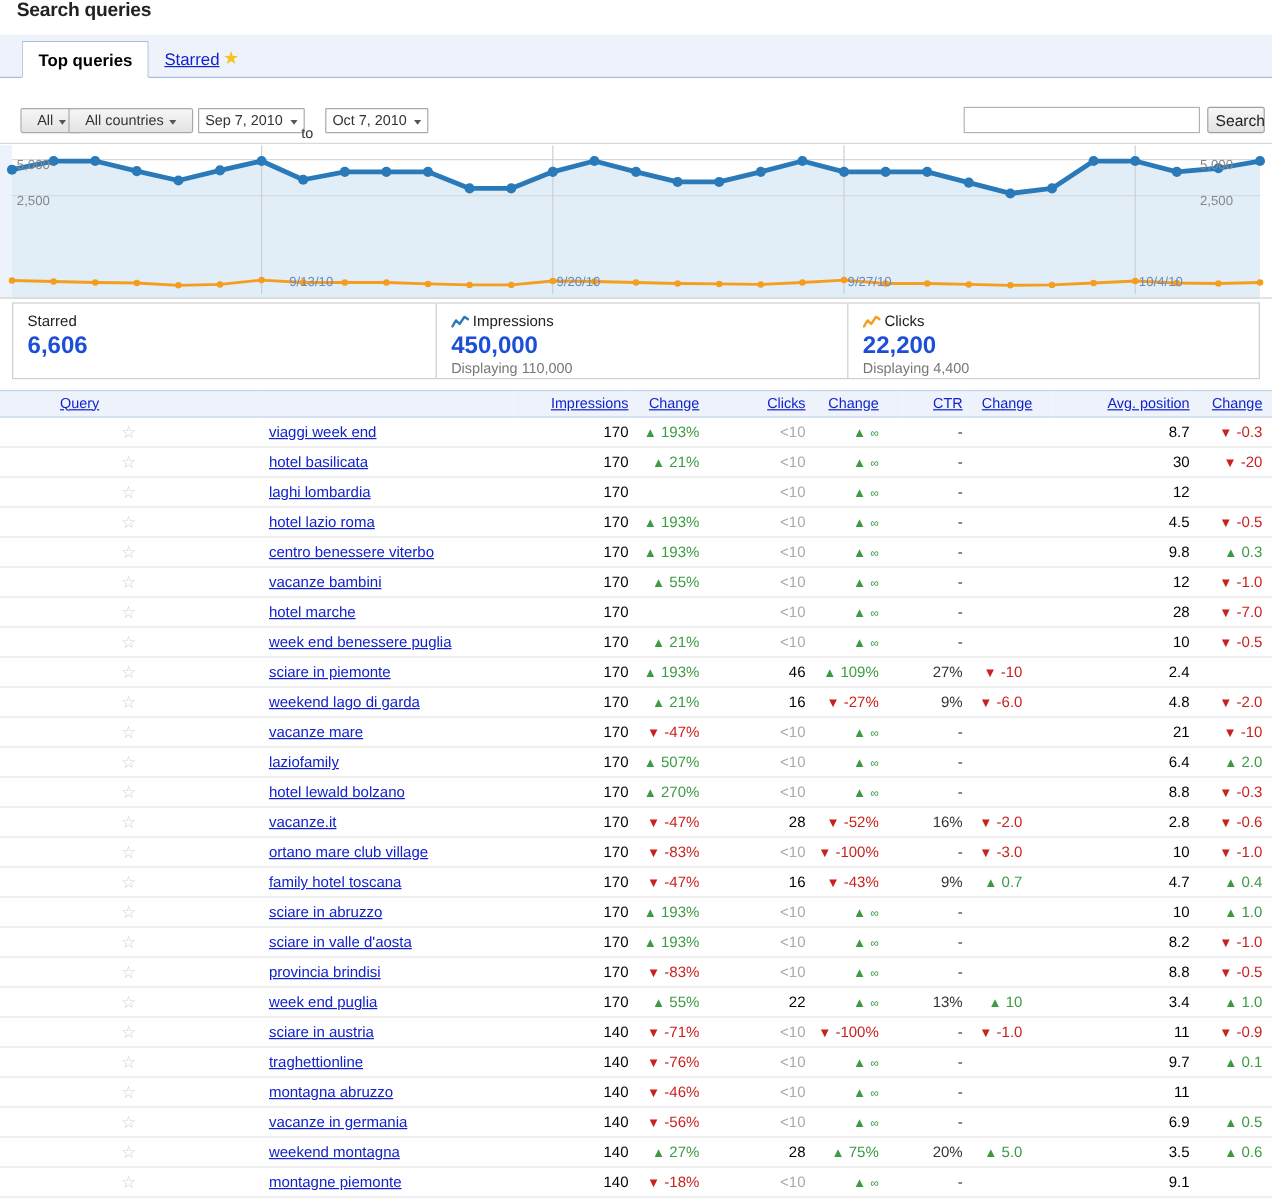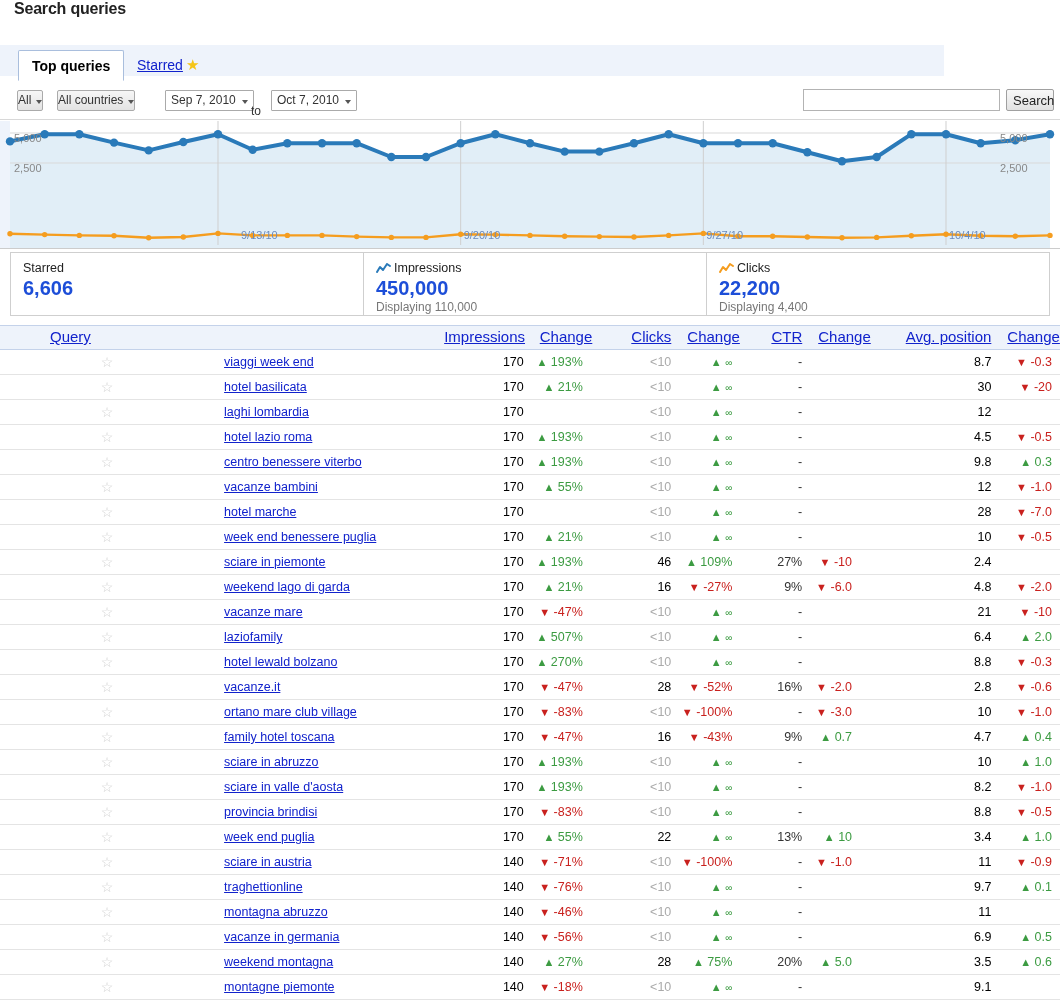--- a/index.html
+++ b/index.html
@@ -16,21 +16,21 @@
 
   
   .page-title {
     position: absolute; left: 14px; top: 0px;
     font-size: 16px; font-weight: bold; color: #222;
     letter-spacing: -0.2px;
   }
 
   
   .tabstrip {
-    position: absolute; left: 0px; top: 45px; width: 944px; height: 36px;
+    position: absolute; left: 0px; top: 29px; width: 1060px; height: 36px;
     background: #eef3fb;
     border-bottom: 1px solid #a9bedd;
     text-align: right;
   }
   .tab {
     position: absolute; top: 5px; height: 31px;
     padding: 6px 13px 0 13px;
     font-size: 14px;
     line-height: 18px;
     cursor: pointer;
@@ -63,21 +63,21 @@
   }
   .btn {
     position: absolute; top: 14px;
     height: 21px;
     background: linear-gradient(to bottom,#f6f6f6,#e3e3e3);
     border: 1px solid #aaa;
     border-radius: 2px;
     font-size: 12px;
     color: #333;
     line-height: 19px;
-    padding: 0 0;
+    padding: 0 13px;
     cursor: pointer;
     white-space: nowrap;
     display: inline-flex; align-items: center; gap: 5px;
   }
   .caret { display:inline-block; width:0;height:0;
     border-left:3.5px solid transparent;border-right:3.5px solid transparent;
     border-top:4px solid #555; position: relative; top:1px; }
   #btn-all { left: 17px; }
   #btn-countries { left: 57px; }
   .datebox {
@@ -145,21 +145,21 @@
   }
   .stat-value { font-size: 20px; font-weight: bold; color: #1d4ed8; line-height: 23px; margin-top: 1px;}
   .stat-sub { font-size: 12px; color: #777; line-height: 15px; }
   .spark { display:inline-block; width:15px; height:11px; }
 
   
   .table-area { position: absolute; left: 0; top: 325px; width: 1060px; }
   table.qtable { border-collapse: collapse; width: 1060px; table-layout: fixed; }
   table.qtable thead tr { background: #eef3fb; height: 22px; }
   table.qtable thead th {
-    font-size: 15px; font-weight: normal; color: #1122cc;
+    font-size: 12px; font-weight: normal; color: #1122cc;
     padding: 2px 0 4px 16px;
     border-bottom: 1px solid #c4d2ea;
     border-top: 1px solid #c4d2ea;
     white-space: nowrap;
   }
   table.qtable thead th span { text-decoration: underline; cursor: pointer; }
   tbody tr { height: 25px; border-bottom: 1px solid #e4e4e4; }
   tbody td { font-size: 12.5px; padding: 0; vertical-align: middle; white-space: nowrap; }
 
   

